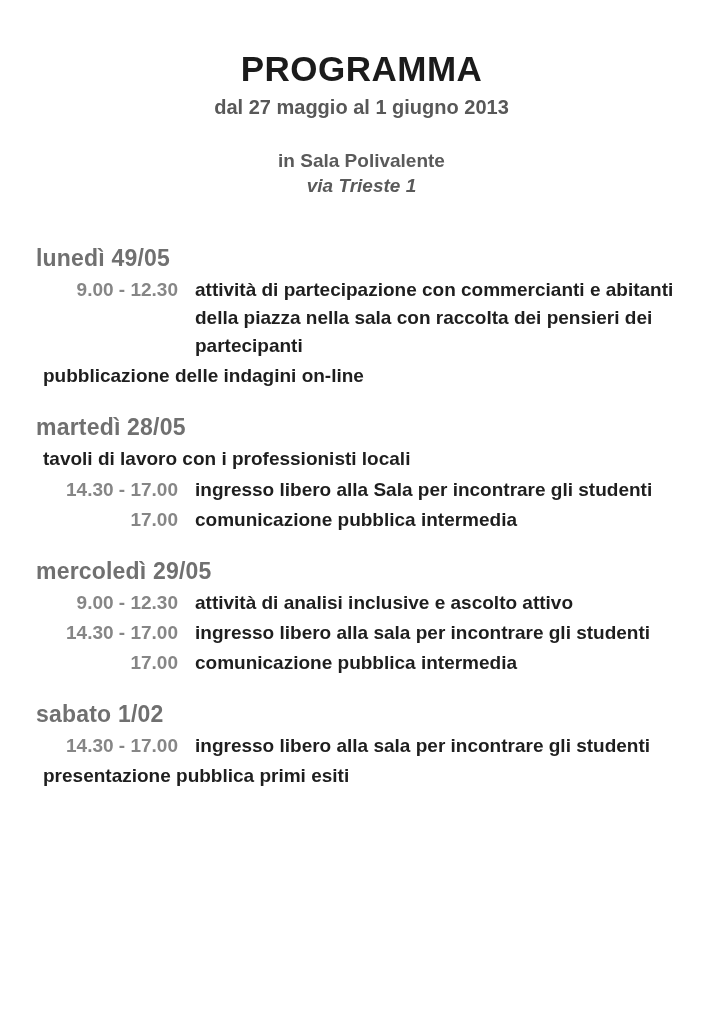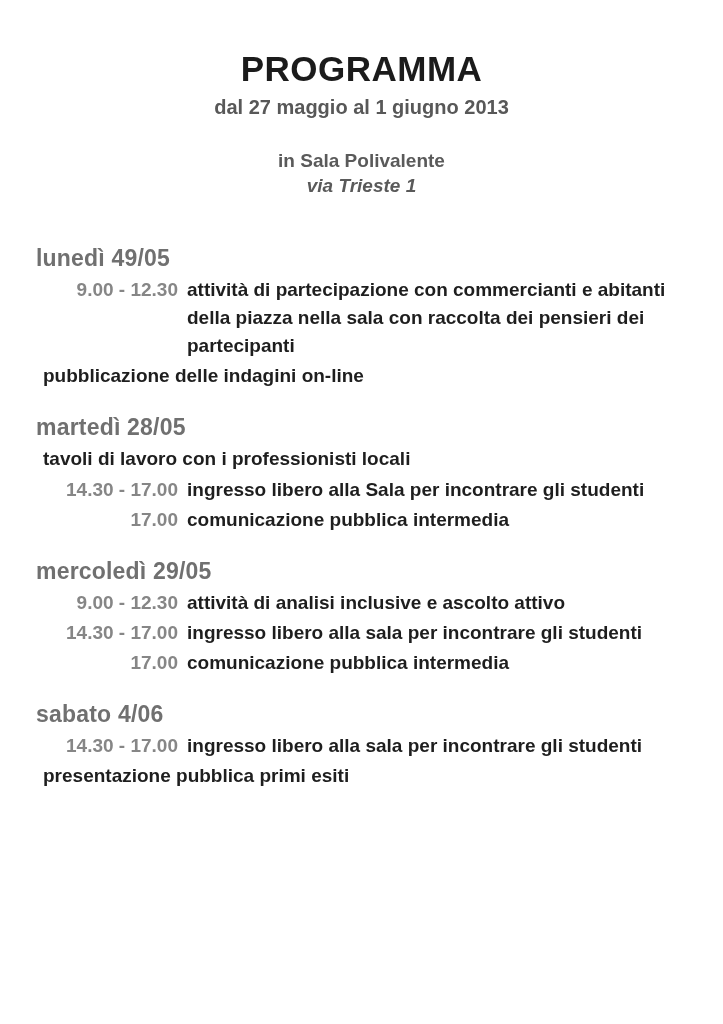--- a/index.html
+++ b/index.html
@@ -68,20 +68,21 @@
     font-size: 23px;
     font-weight: bold;
     color: #707070;
     margin: 0 0 4px 2px;
     letter-spacing: 0.2px;
   }
   .entry {
     display: flex;
     align-items: flex-start;
     margin-bottom: 2px;
+    gap: 8px;
   }
   .entry-time {
     width: 144px;
     flex: 0 0 144px;
     text-align: right;
     font-size: 19px;
     font-weight: bold;
     color: #868686;
     line-height: 1.48;
     white-space: nowrap;
@@ -146,21 +147,21 @@
         <div class="entry-time">14.30 - 17.00</div>
         <div class="entry-text">ingresso libero alla sala per incontrare gli studenti</div>
       </div>
       <div class="entry">
         <div class="entry-time">17.00</div>
         <div class="entry-text">comunicazione pubblica intermedia</div>
       </div>
     </div>
 
     <div class="day-block">
-      <div class="day-heading">sabato 4/06</div>
+      <div class="day-heading">sabato 1/02</div>
       <div class="entry">
         <div class="entry-time">14.30 - 17.00</div>
         <div class="entry-text">ingresso libero alla sala per incontrare gli studenti</div>
       </div>
       <div class="entry">
         <div class="entry-text">presentazione pubblica primi esiti</div>
       </div>
     </div>
 
   </div>

